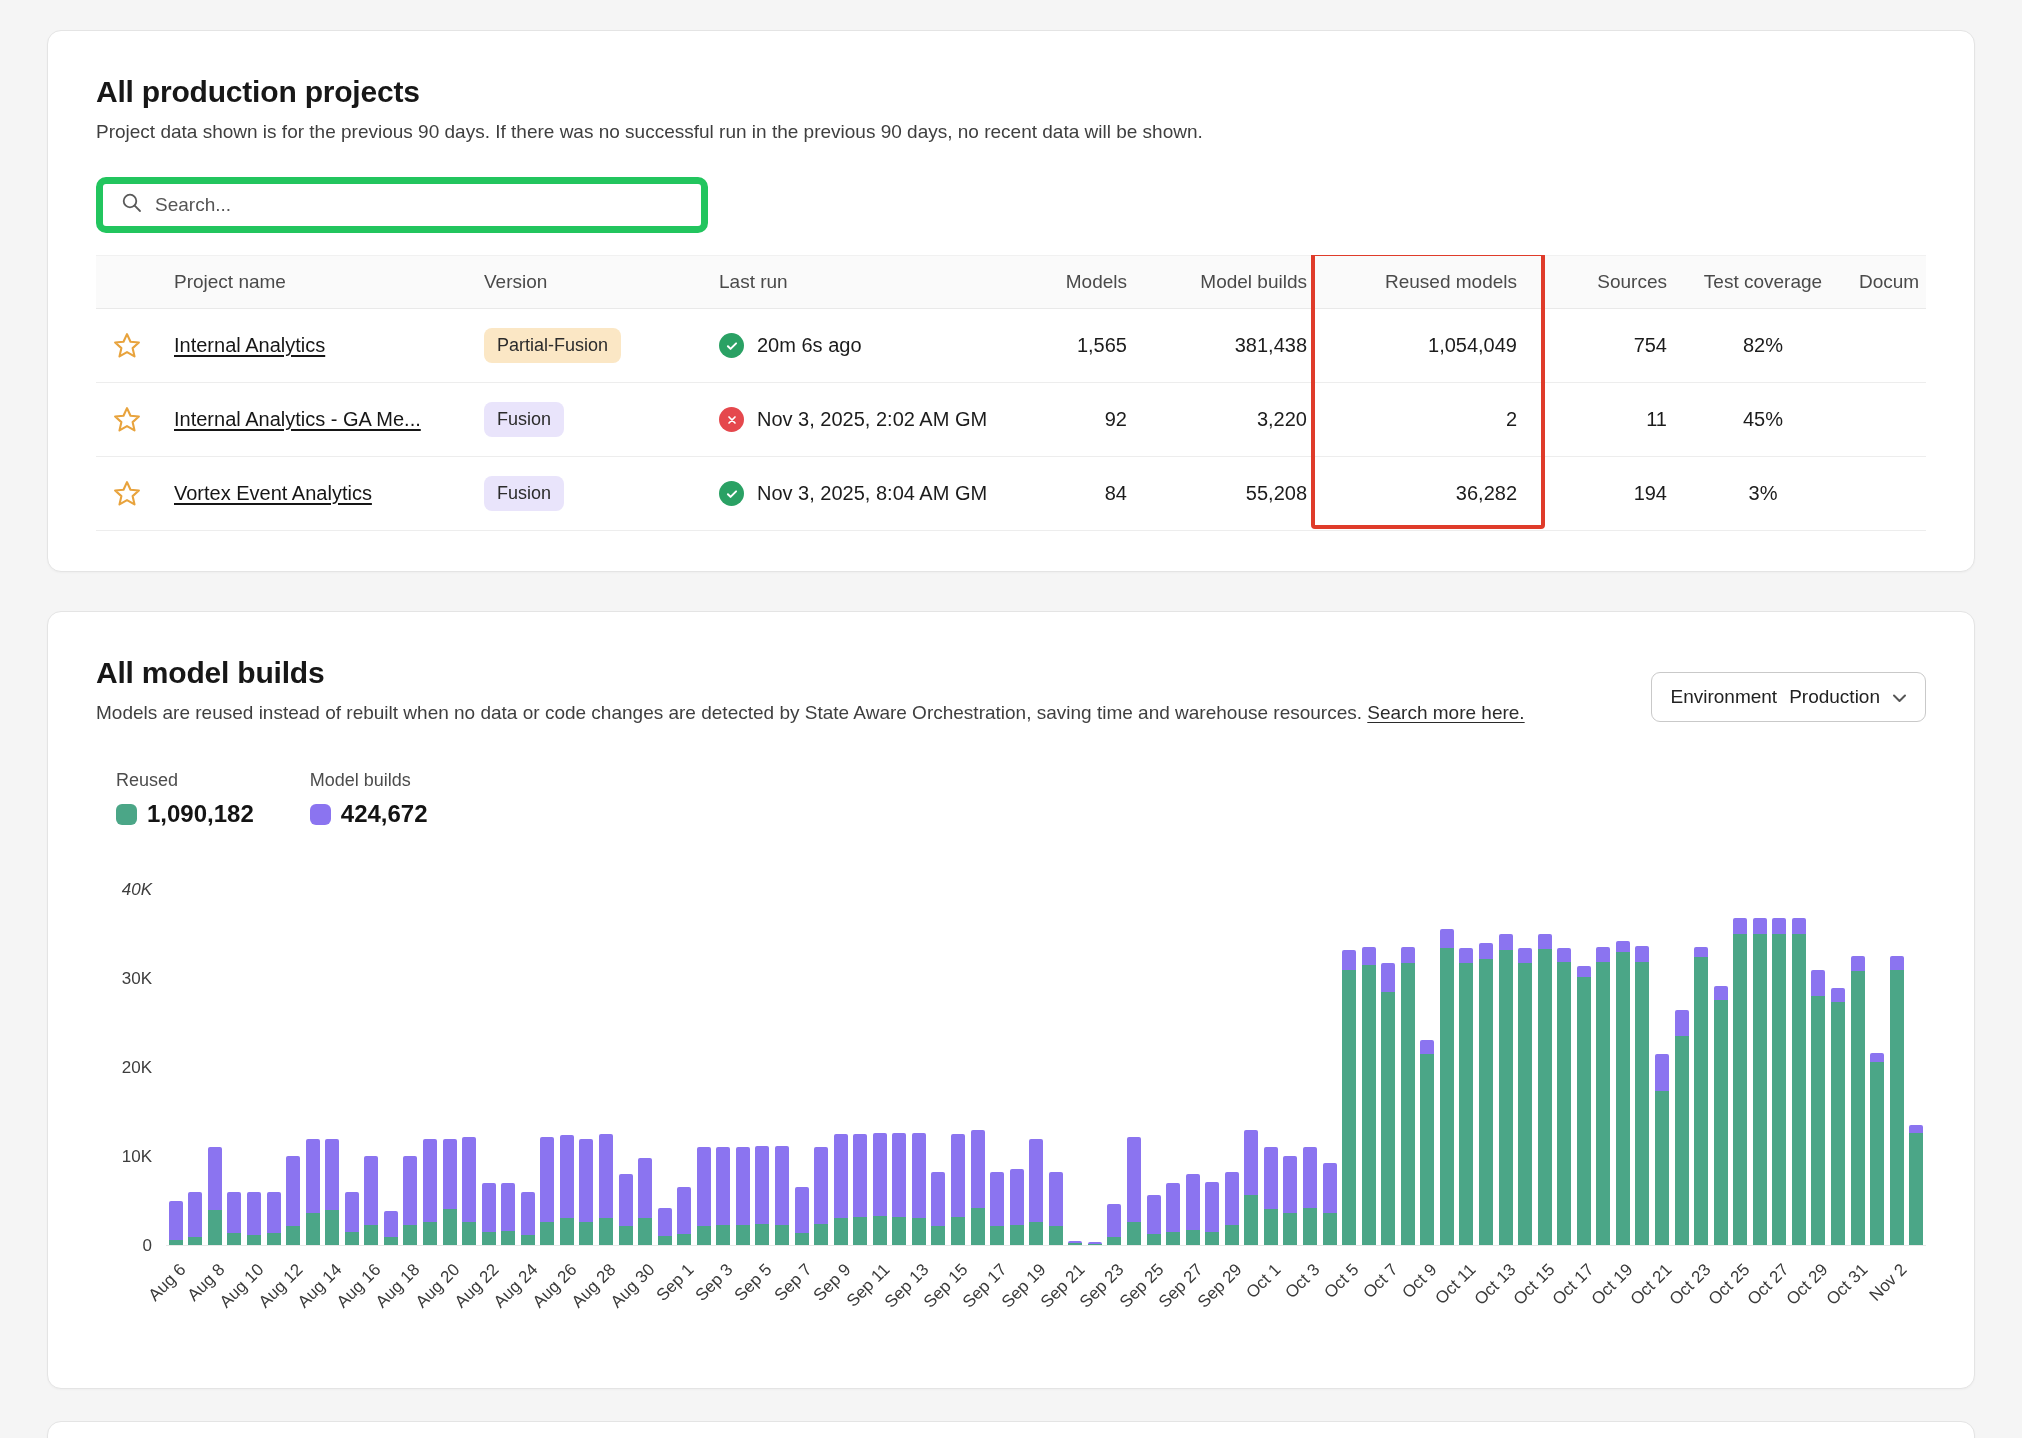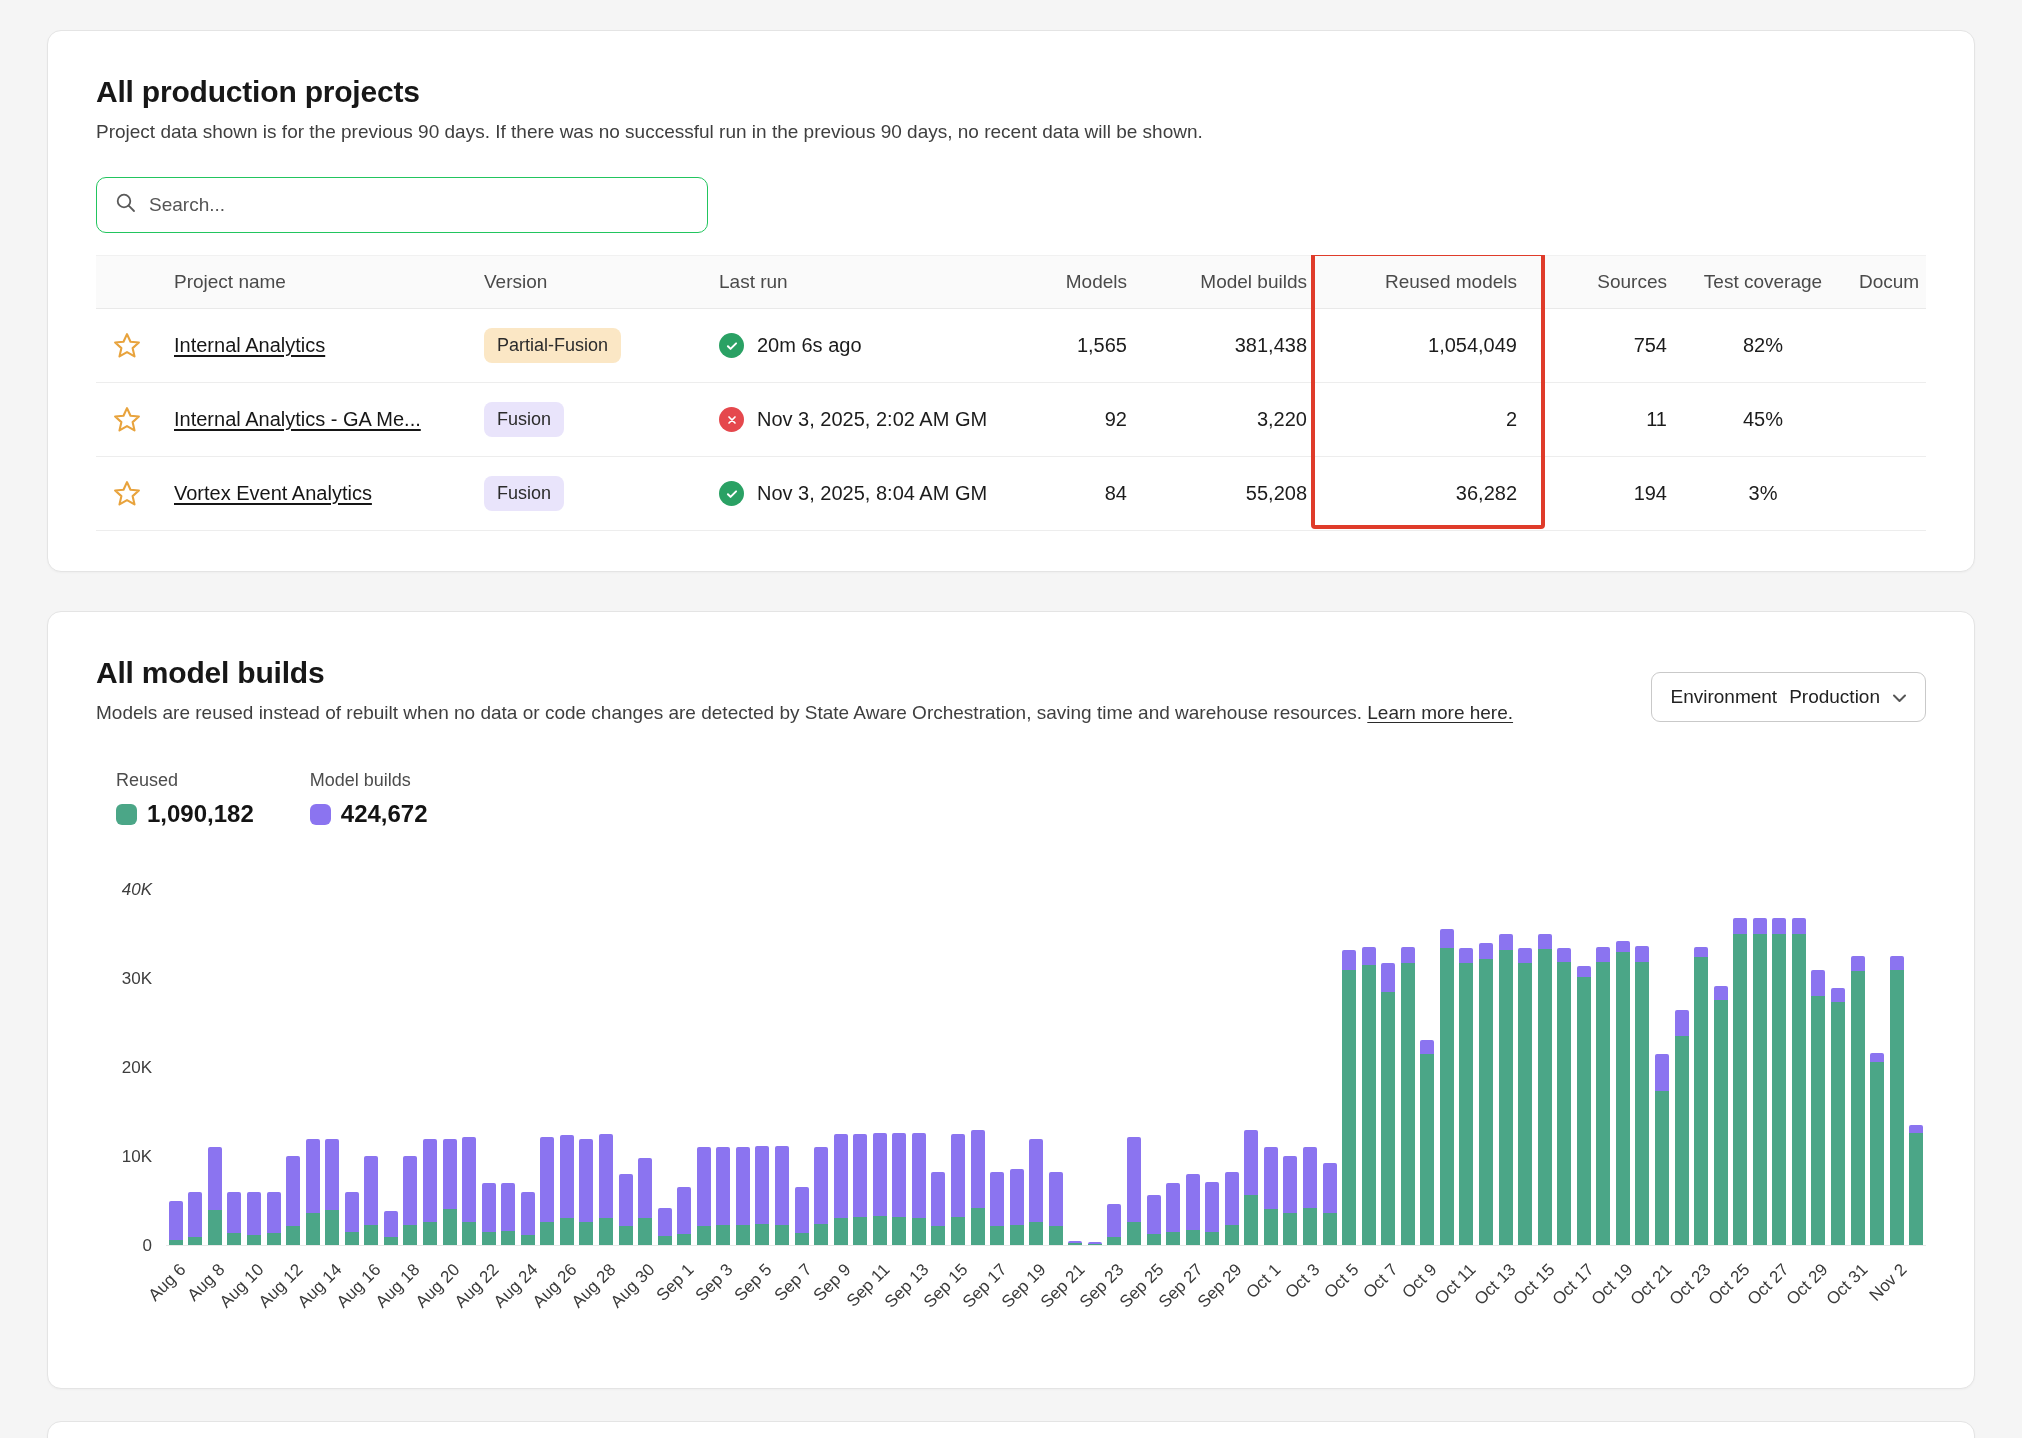--- a/index.html
+++ b/index.html
@@ -21,21 +21,21 @@
   .card-builds { margin-top: 39px; }
   .card-sliver { margin-top: 32px; height: 60px; }
 
   .card-title { font-size: 30px; font-weight: 700; color: #171717; margin-bottom: 12px; letter-spacing: -0.2px; }
   .card-subtitle { font-size: 19px; color: #3f3f3f; margin-bottom: 34px; }
   .card-subtitle a { color: #2b2b2b; font-weight: 500; text-decoration: underline; text-underline-offset: 3px; }
 
   
   .search-box {
     width: 612px; height: 56px;
-    border: 1px solid #22c55e; border-radius: 10px;
+    border: 7px solid #22c55e; border-radius: 10px;
     display: flex; align-items: center; gap: 12px;
     padding: 0 18px; margin-bottom: 22px; background: #fff;
   }
   .search-box input {
     border: none; outline: none; flex: 1;
     font-size: 19px; font-family: inherit; color: #222; background: transparent;
   }
   .search-box input::placeholder { color: #555; }
 
   
@@ -236,21 +236,21 @@
     <div class="highlight-box" style="left: 1215px; top: -3.5px; width: 234px; height: 277.5px;"></div>
   </div>
 </div>
 
 <div class="card card-builds">
   <div class="builds-head">
     <div>
       <div class="card-title">All model builds</div>
       <div class="card-subtitle" style="margin-bottom:0">
         <span>Models are reused instead of rebuilt when no data or code changes are detected by State Aware Orchestration, saving time and warehouse resources.</span>
-        <a>Learn more here.</a>
+        <a>Search more here.</a>
       </div>
     </div>
     <button class="env-btn">
       <span>Environment</span>
       <span>Production</span>
       <span>
         <svg width="15" height="10" viewBox="0 0 15 10">
             <polyline points="2,2.5 7.5,8 13,2.5" fill="none" stroke="#555" stroke-width="2" stroke-linecap="round" stroke-linejoin="round"></polyline>
           </svg>
       </span>

